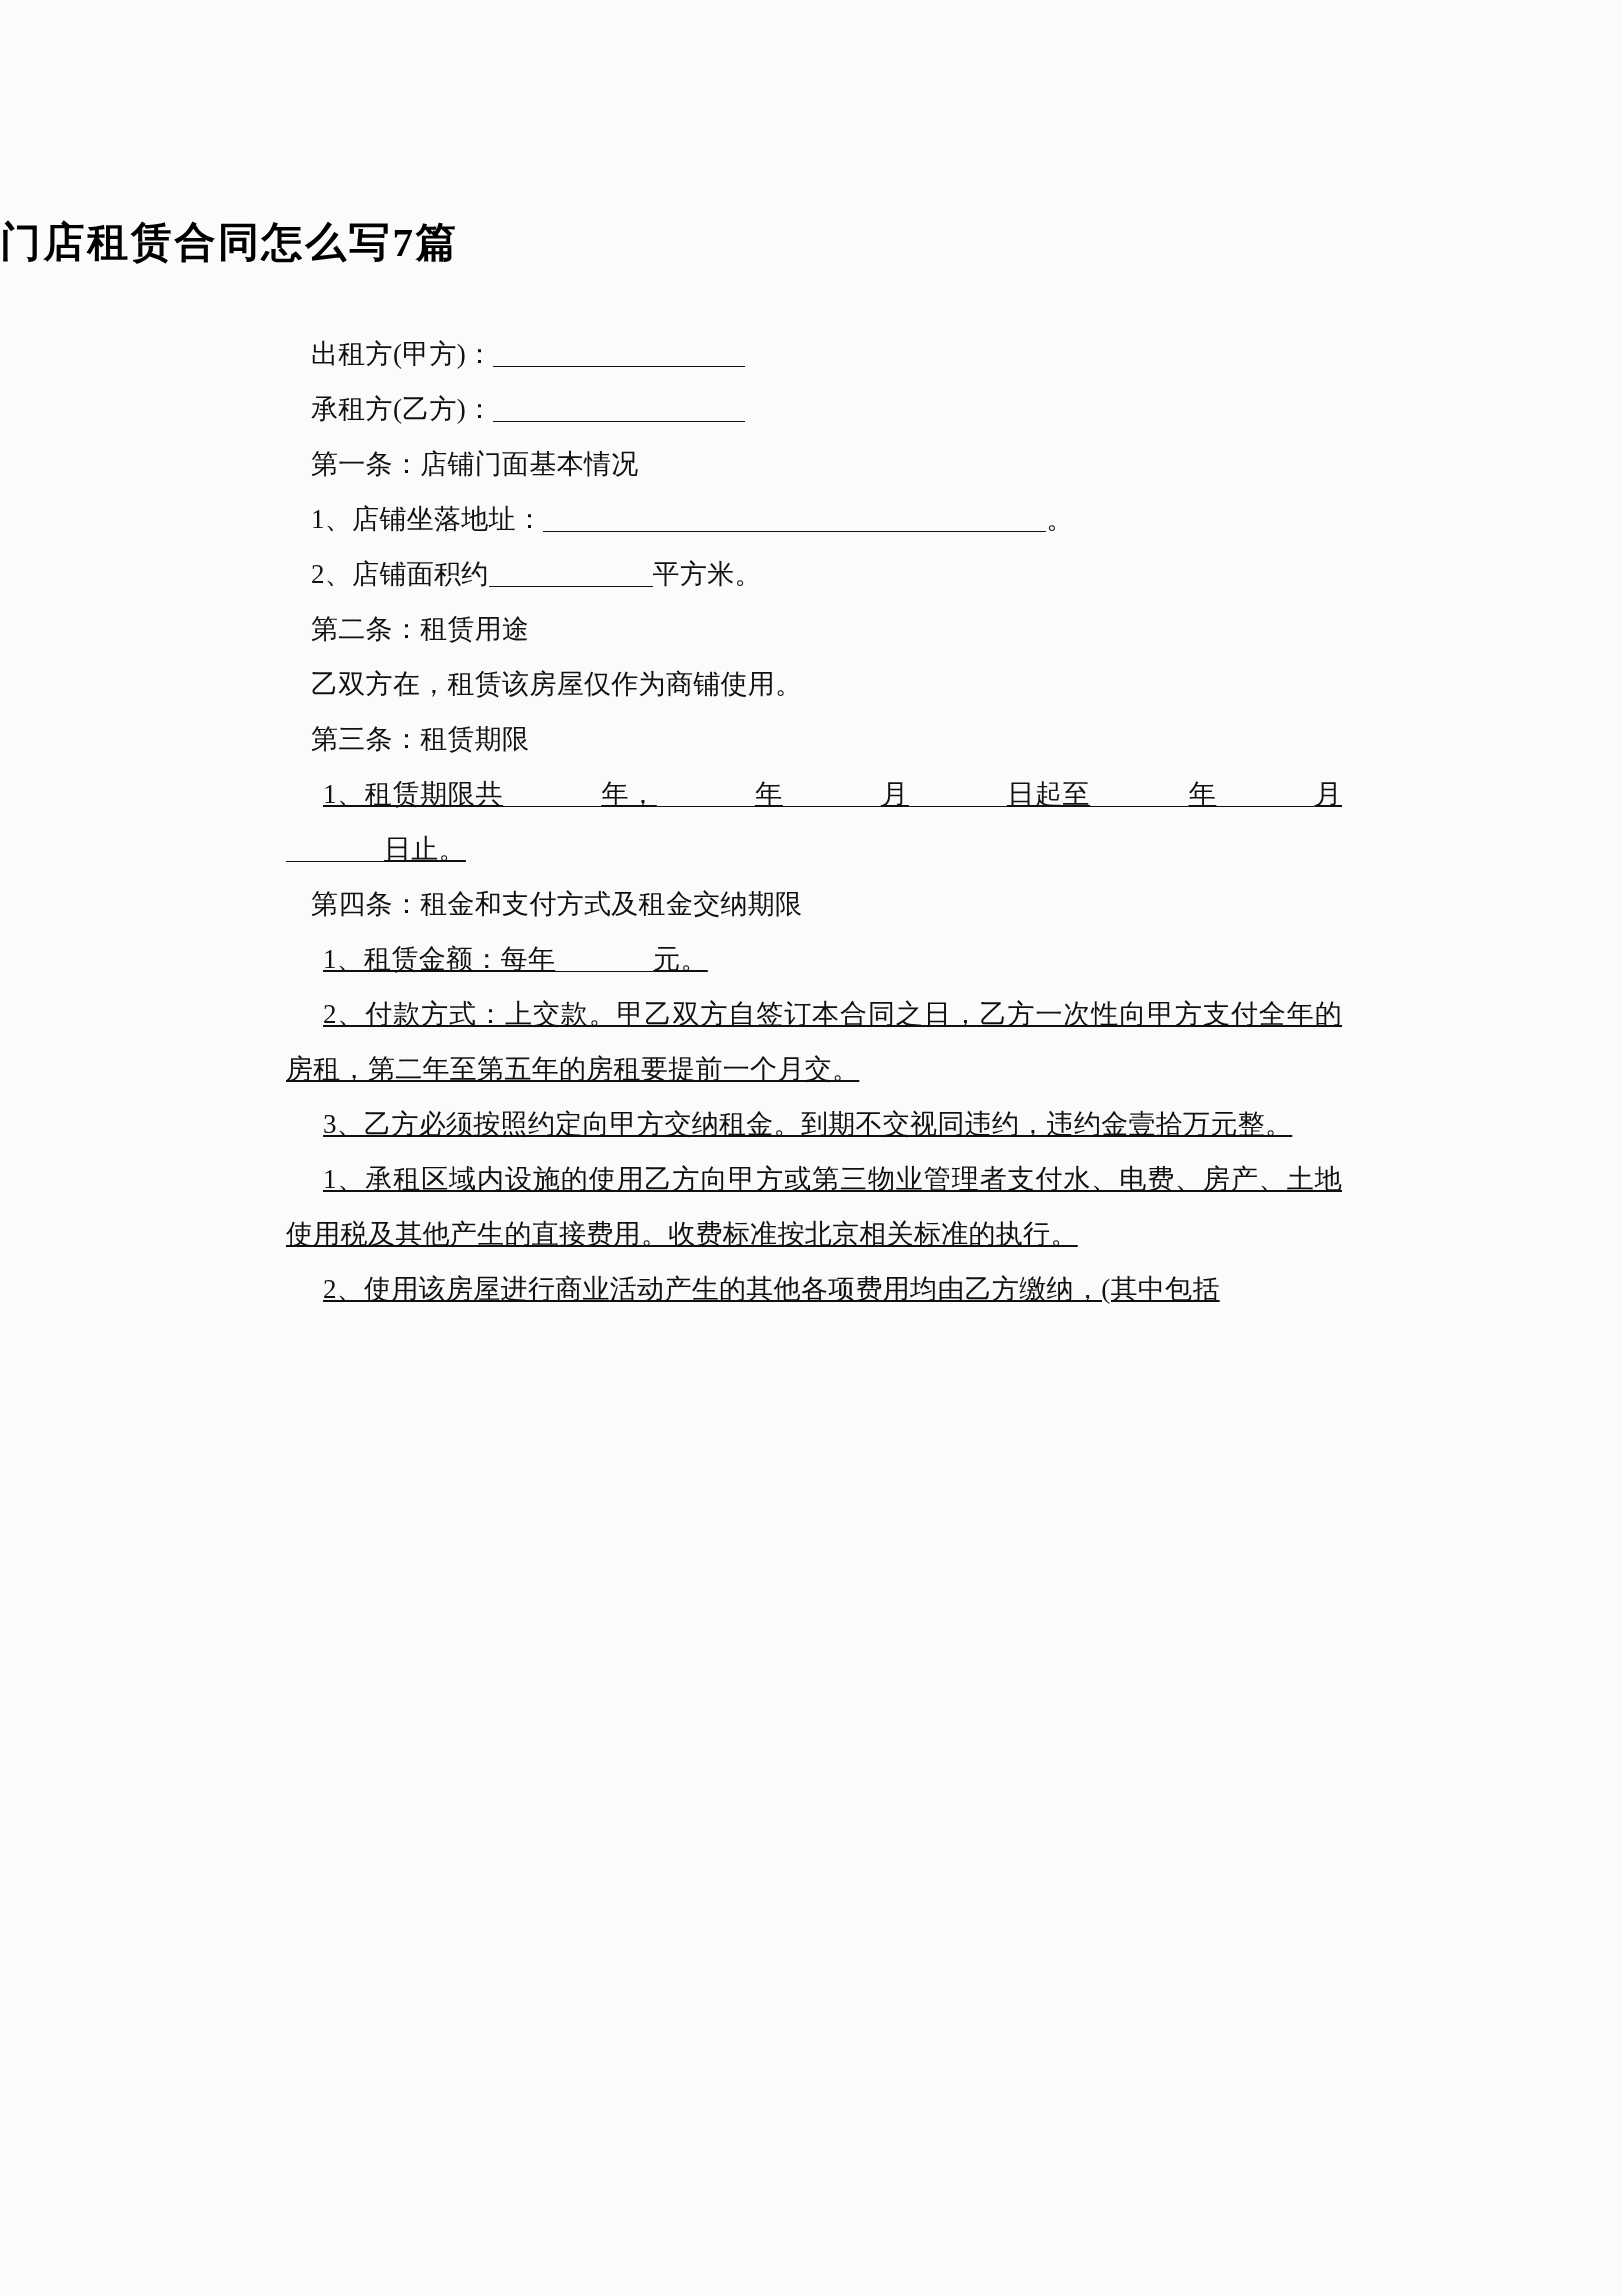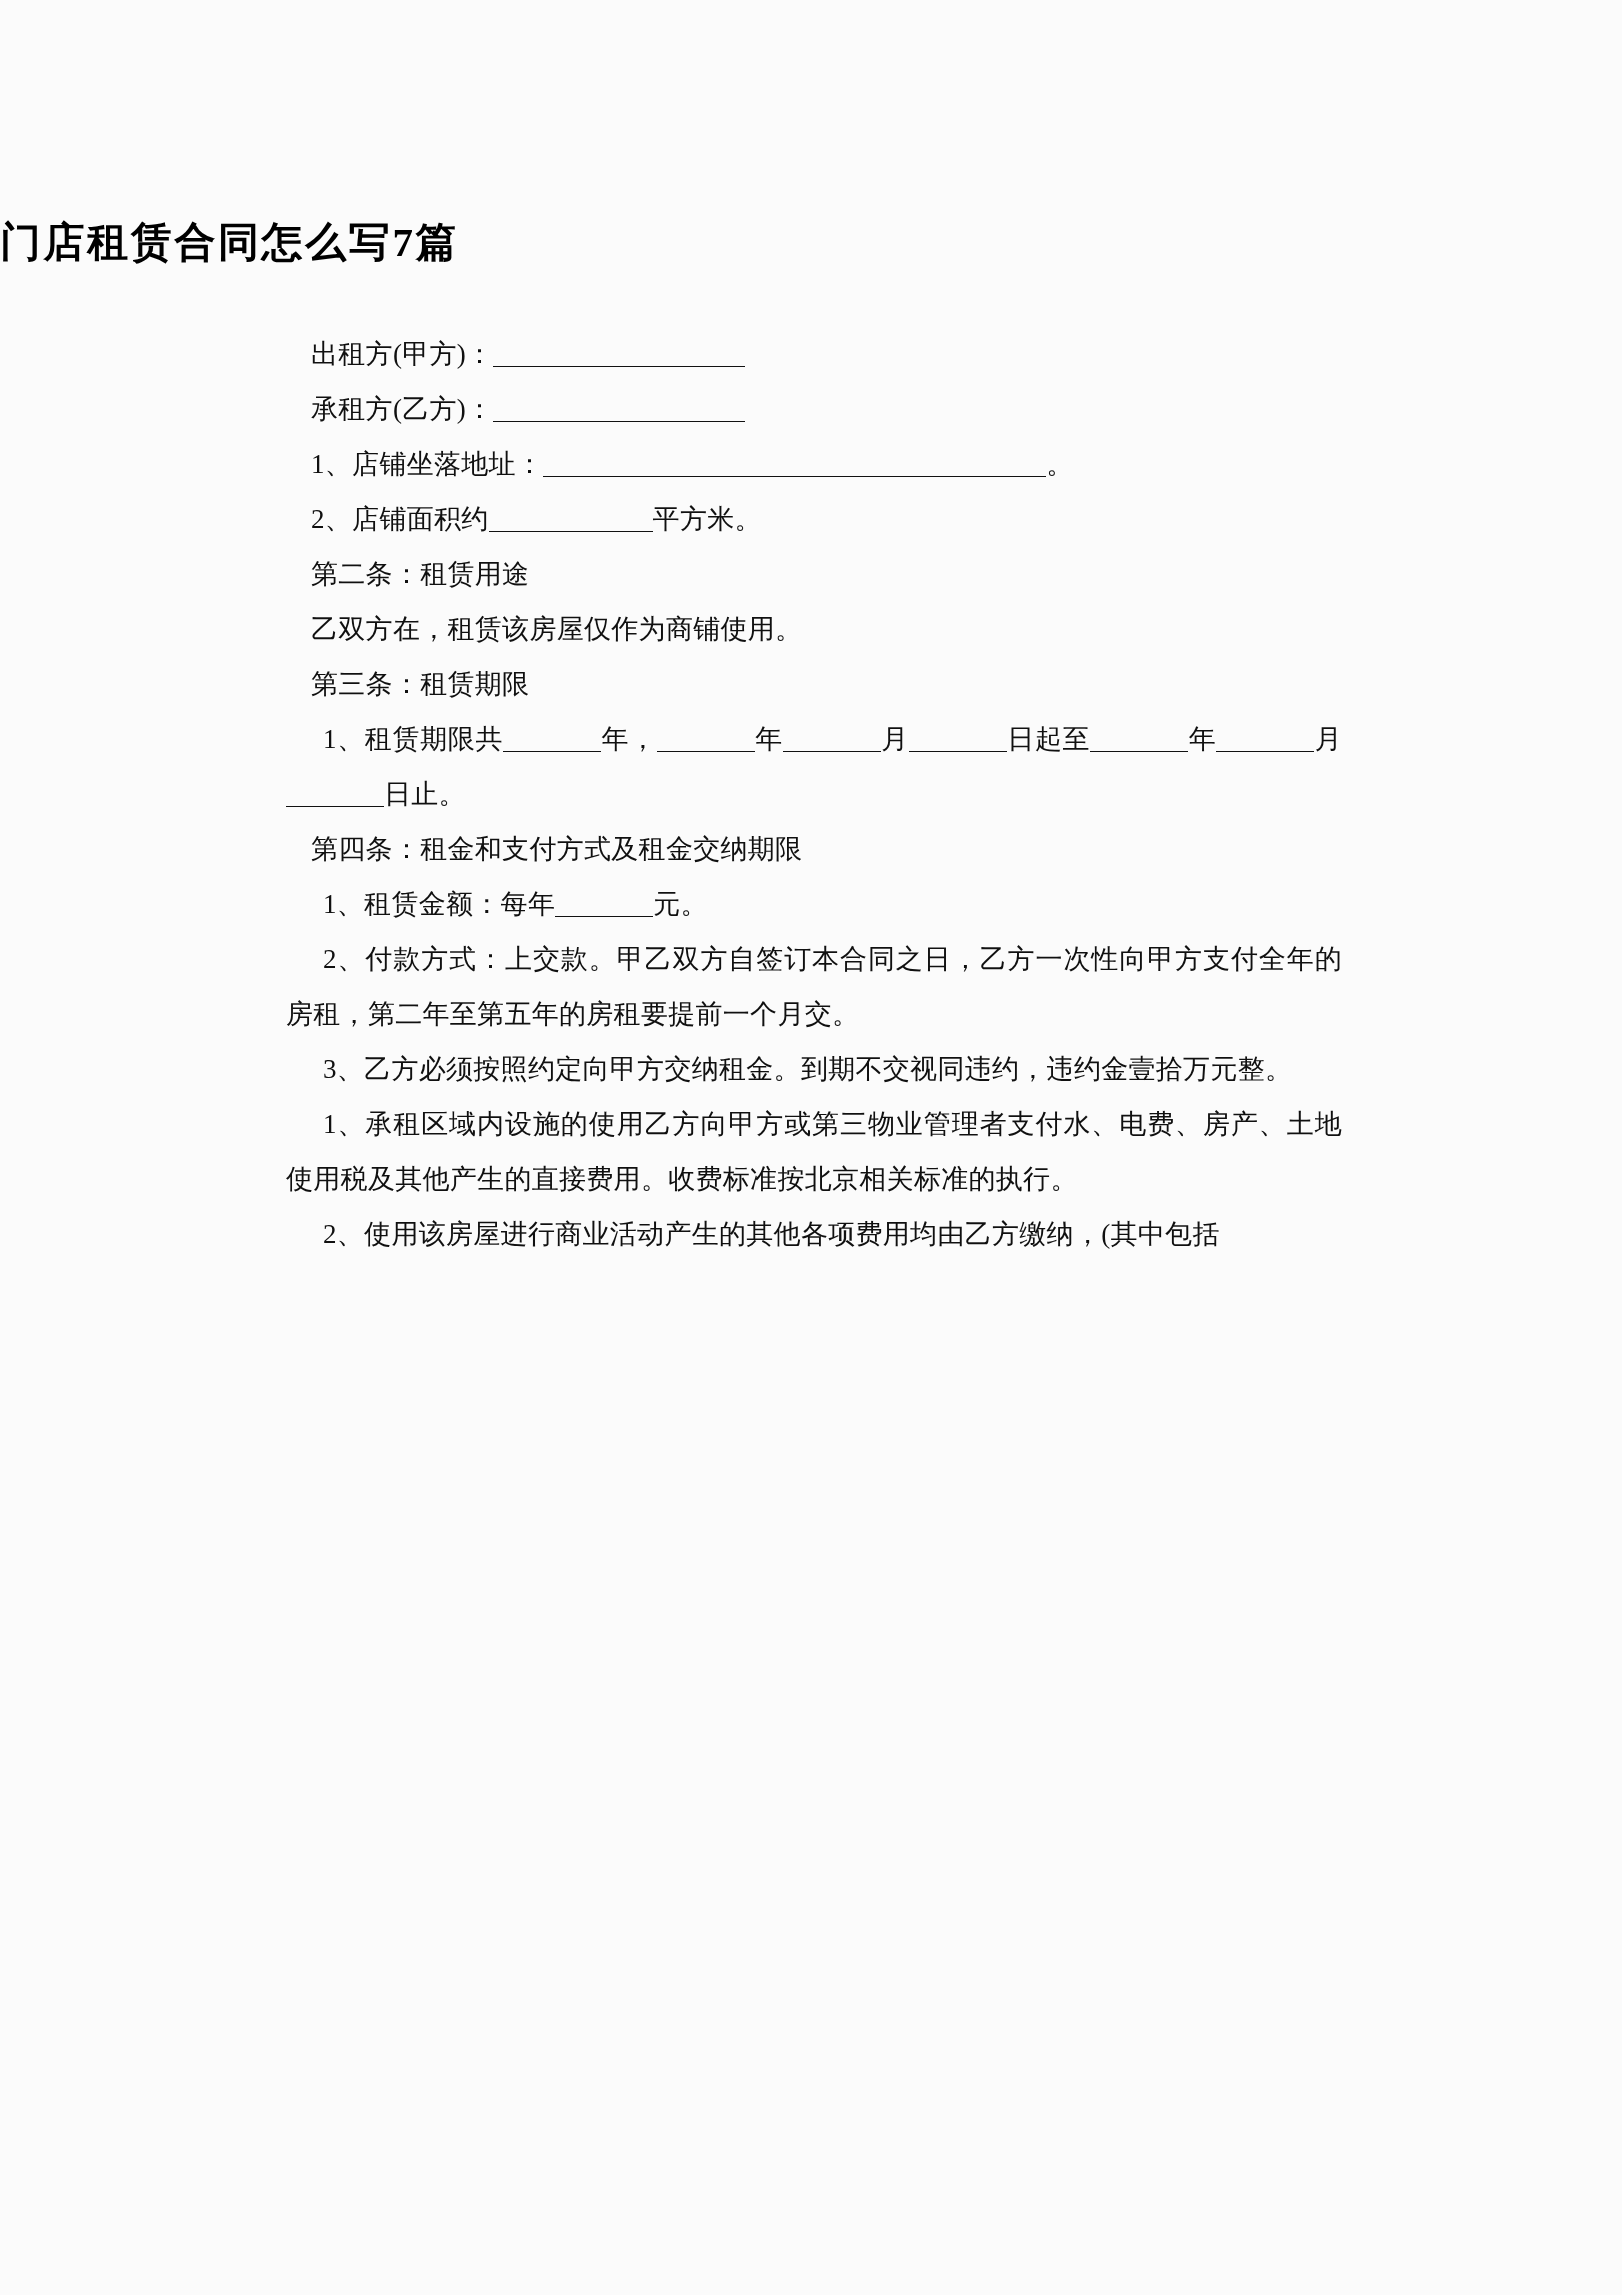--- a/index.html
+++ b/index.html
@@ -55,20 +55,21 @@
     color: #101010;
     word-break: break-all;
   }
 
   p.indent {
     text-indent: 25px;
   }
 
   p.indent2 {
     text-indent: 37px;
+    text-decoration: underline;
   }
 
   
   p.para + p.para {
     margin-top: 0px;
   }
 
   .blank {
     display: inline-block;
     border-bottom: 1.3px solid #111;
@@ -89,20 +90,21 @@
 
   <div class="body-area">
 
     <p class="para indent"></p>
 
     <p class="para indent"><span>出租方(甲方)：</span><span class="blank u-xl"></span></p>
 
     <p class="para indent"><span>承租方(乙方)：</span><span class="blank u-xl"></span></p>
 
 
+    <p class="para indent">第一条：店铺门面基本情况</p>
 
     <p class="para indent"><span>1、店铺坐落地址：</span><span class="blank u-xxl"></span><span>。</span></p>
 
     <p class="para indent"><span>2、店铺面积约</span><span class="blank u-lg"></span><span>平方米。</span></p>
 
     <p class="para indent">第二条：租赁用途</p>
 
     <p class="para indent">乙双方在，租赁该房屋仅作为商铺使用。</p>
 
     <p class="para indent">第三条：租赁期限</p>

